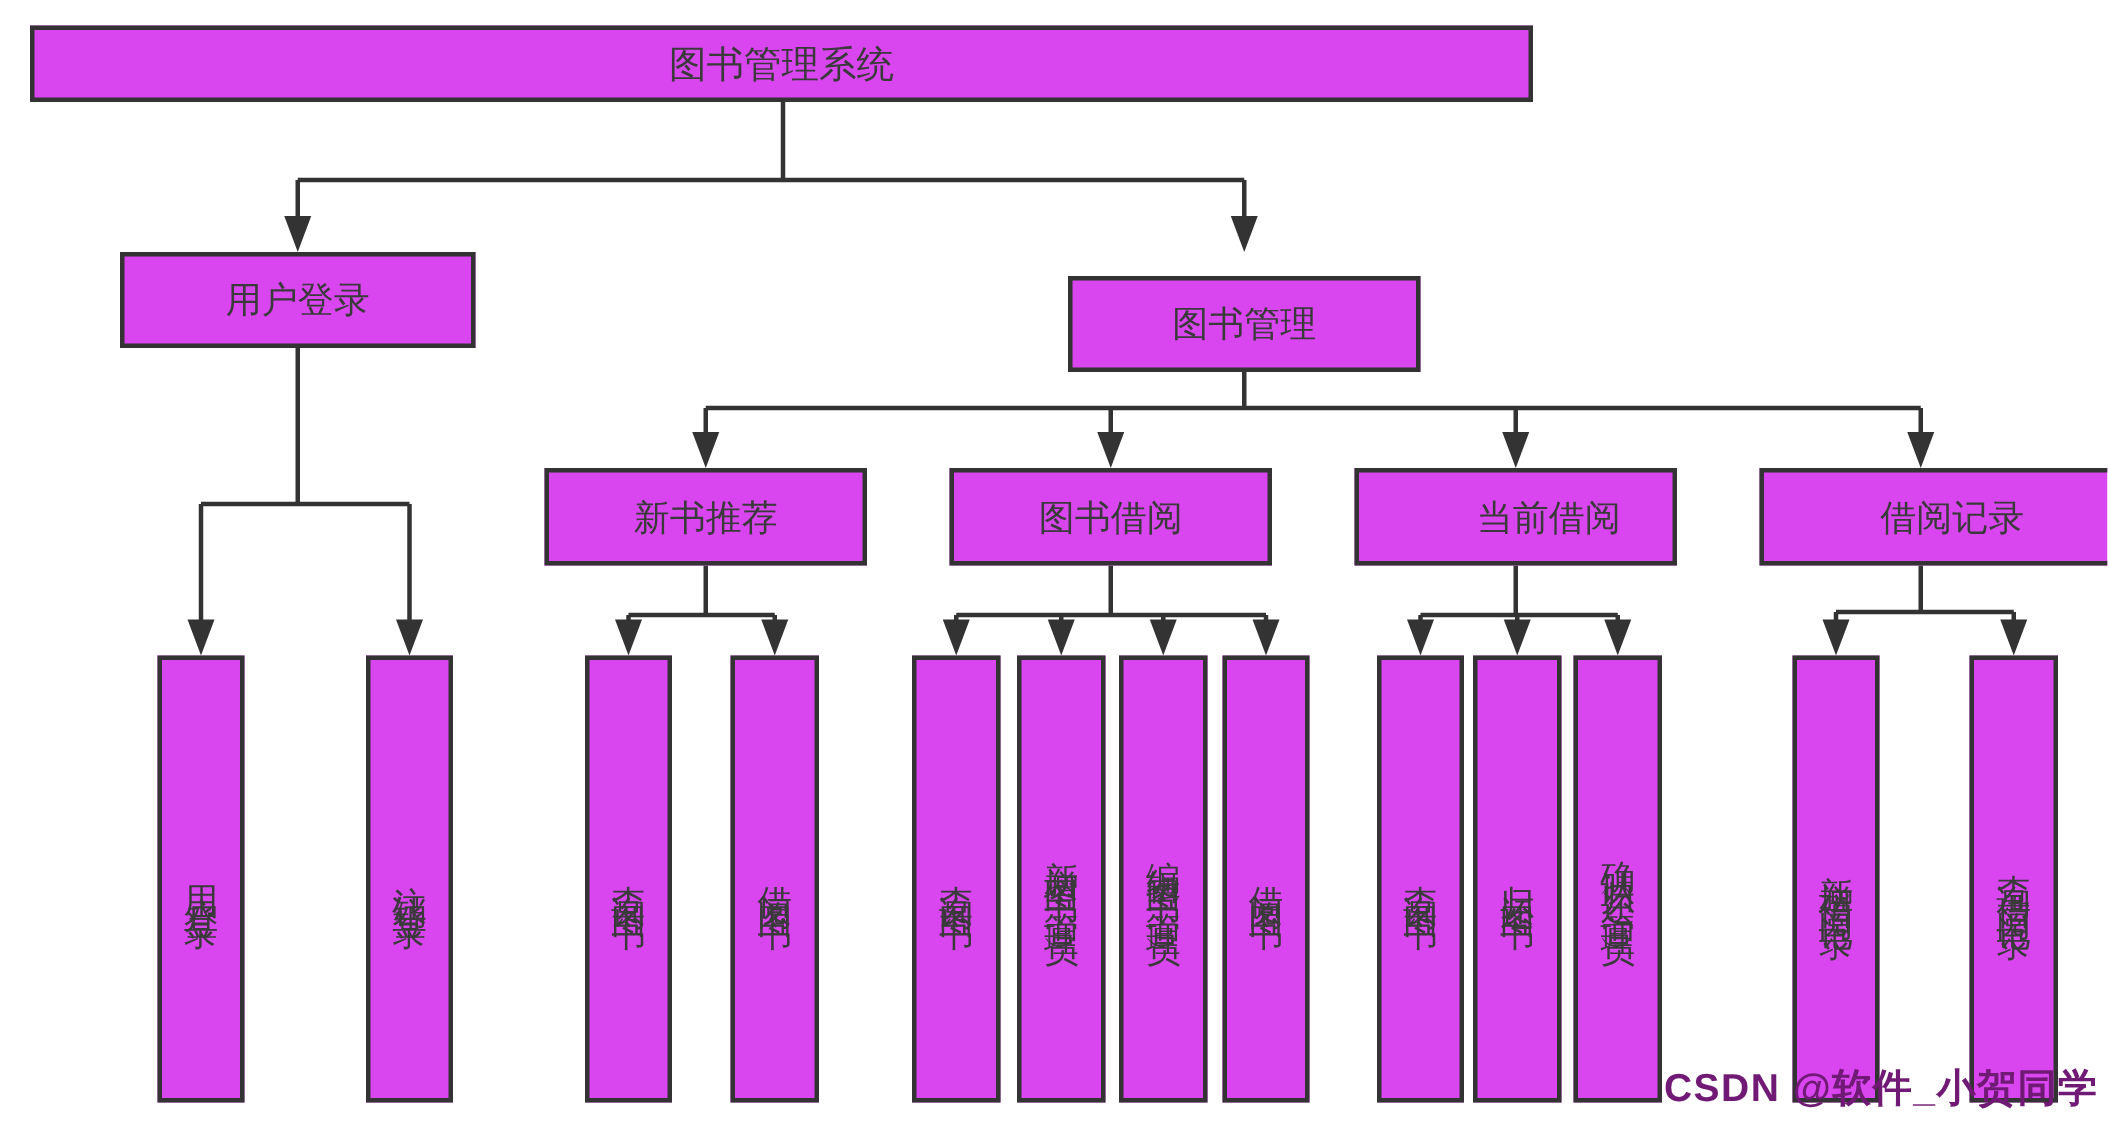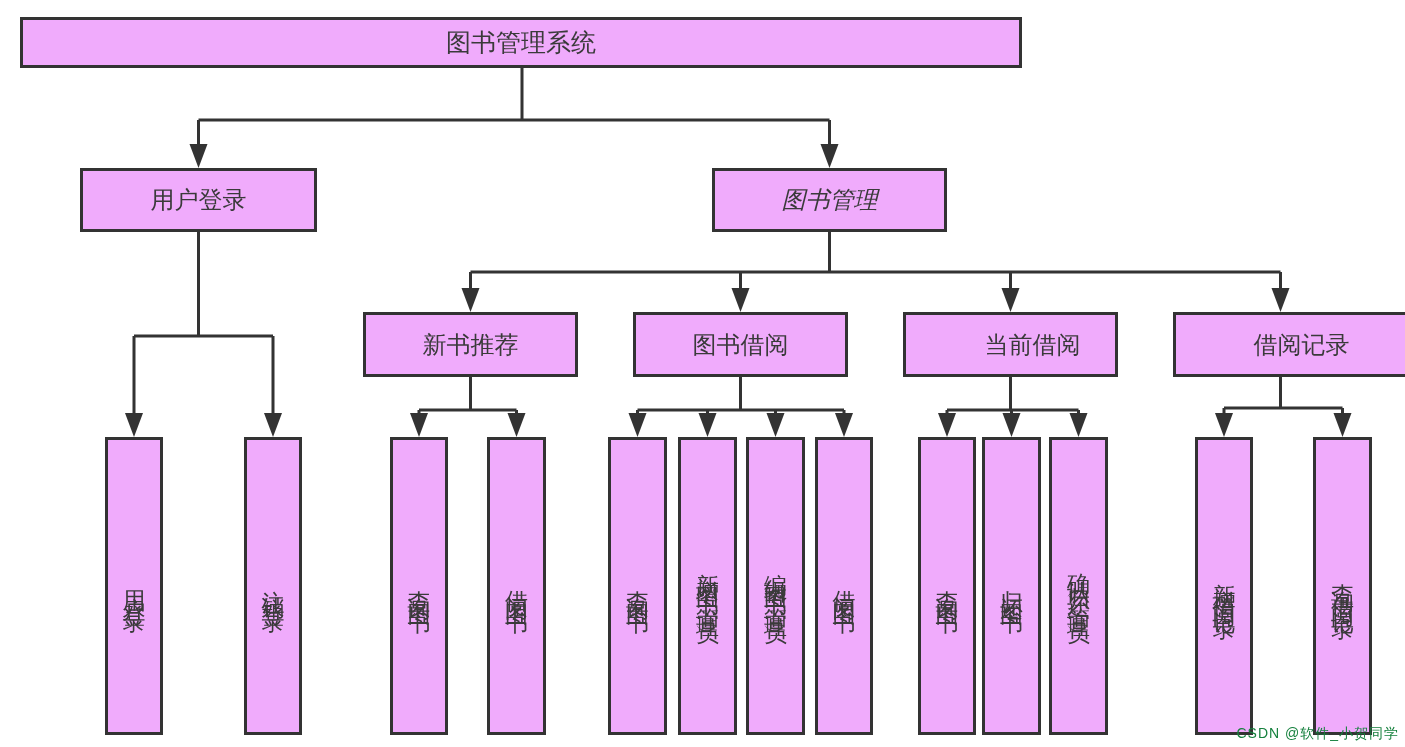--- a/index.html
+++ b/index.html
@@ -13,40 +13,40 @@
     overflow: hidden;
   }
   svg.connectors {
     position: absolute;
     left: 0; top: 0;
     width: 1405px; height: 747px;
   }
   .node {
     position: absolute;
     box-sizing: border-box;
-    background: #f0abfc;
+    background: #d946ef;
     border: 3px solid #333333;
     display: flex;
     align-items: center;
     justify-content: center;
     text-align: center;
   }
   .hnode { font-size: 24px; }
   .root-node { font-size: 25px; }
   .vnode .vtext {
     writing-mode: vertical-rl;
     text-orientation: mixed;
     font-size: 23px;
     letter-spacing: 7px;
     line-height: 1;
   }
   
   #n-root        { left: 20px;   top: 17px;  width: 1002px; height: 51px; }
   #n-user-login  { left: 80px;   top: 168px; width: 237px;  height: 64px; }
-  #n-book-mgmt   { left: 712px;  top: 168px; width: 235px;  height: 64px; font-style: italic; }
+  #n-book-mgmt   { left: 712px;  top: 184px; width: 235px;  height: 64px; }
   #n-new-rec     { left: 363px;  top: 312px; width: 215px;  height: 65px; }
   #n-borrow      { left: 633px;  top: 312px; width: 215px;  height: 65px; }
   #n-current     { left: 903px;  top: 312px; width: 215px;  height: 65px; padding-left: 44px; }
   #n-records     { left: 1173px; top: 312px; width: 257px;  height: 65px; }
   .leaf { top: 437px; height: 298px; }
   #l-login     { left: 105px;  width: 58px; }
   #l-logout    { left: 244px;  width: 58px; }
   #l-rec-q     { left: 390px;  width: 58px; }
   #l-rec-b     { left: 487px;  width: 59px; }
   #l-bor-q     { left: 608px;  width: 59px; }
@@ -55,24 +55,25 @@
   #l-bor-bor   { left: 815px;  width: 58px; }
   #l-cur-q     { left: 918px;  width: 58px; }
   #l-cur-ret   { left: 982px;  width: 59px; }
   #l-cur-conf  { left: 1049px; width: 59px; }
   #l-recd-add  { left: 1195px; width: 58px; }
   #l-recd-q    { left: 1313px; width: 59px; }
   .watermark {
     position: absolute;
     right: 6px;
     bottom: 4px;
-    font-size: 14px;
+    font-size: 26px;
     letter-spacing: 1px;
-    color: #15803d;
+    color: #701a75;
     white-space: nowrap;
+    font-weight: bold;
   }
 </style>
 </head>
 <body>
 
 <div class="stage">
 
   <svg class="connectors" viewBox="0 0 1405 747" xmlns="http://www.w3.org/2000/svg">
     <path fill="none" stroke="#333333" stroke-width="3" d="M522 68 V120 M198.5 120 H829.5 M198.5 120 V146 M829.5 120 V146
              M198.5 232 V336 M134 336 H273 M134 336 V416 M273 336 V416

